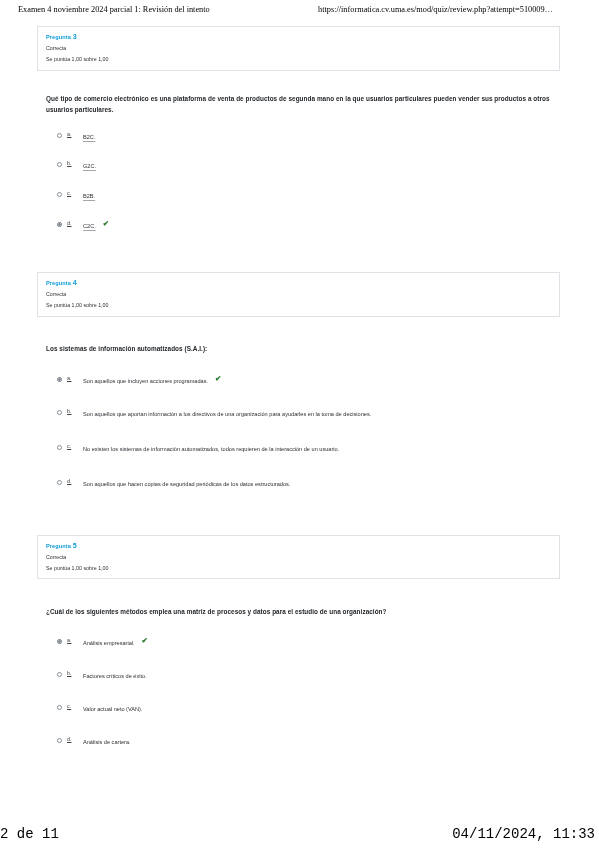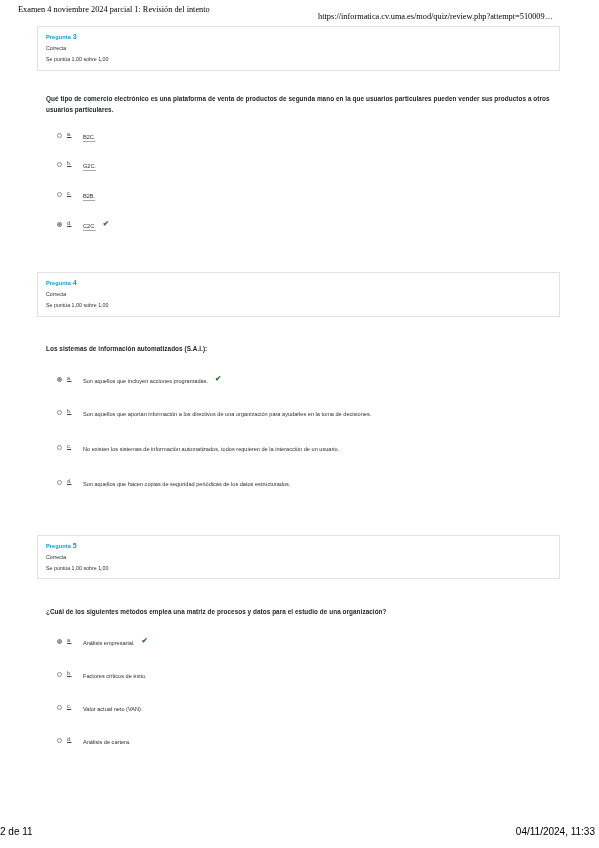--- a/index.html
+++ b/index.html
@@ -30,31 +30,31 @@
   }
   .print-header .doc-title {
     position: absolute;
     left: 2px;
     top: 0;
     margin-left: 16px;
   }
   .print-header .doc-url {
     position: absolute;
     left: 318px;
-    top: 7px;
+    top: 0;
   }
 
   .print-footer {
     position: absolute;
     bottom: 8px;
     left: 0;
     width: 599px;
     height: 14px;
-    font-family: Liberation Sans, sans-serif;
-    font-size: 10px;
+    font-family: Liberation Mono, monospace;
+    font-size: 14px;
     color: #000;
     white-space: nowrap;
   }
   .print-footer .page-num {
     position: absolute;
     left: 0px;
     top: 0;
   }
   .print-footer .print-date {
     position: absolute;

